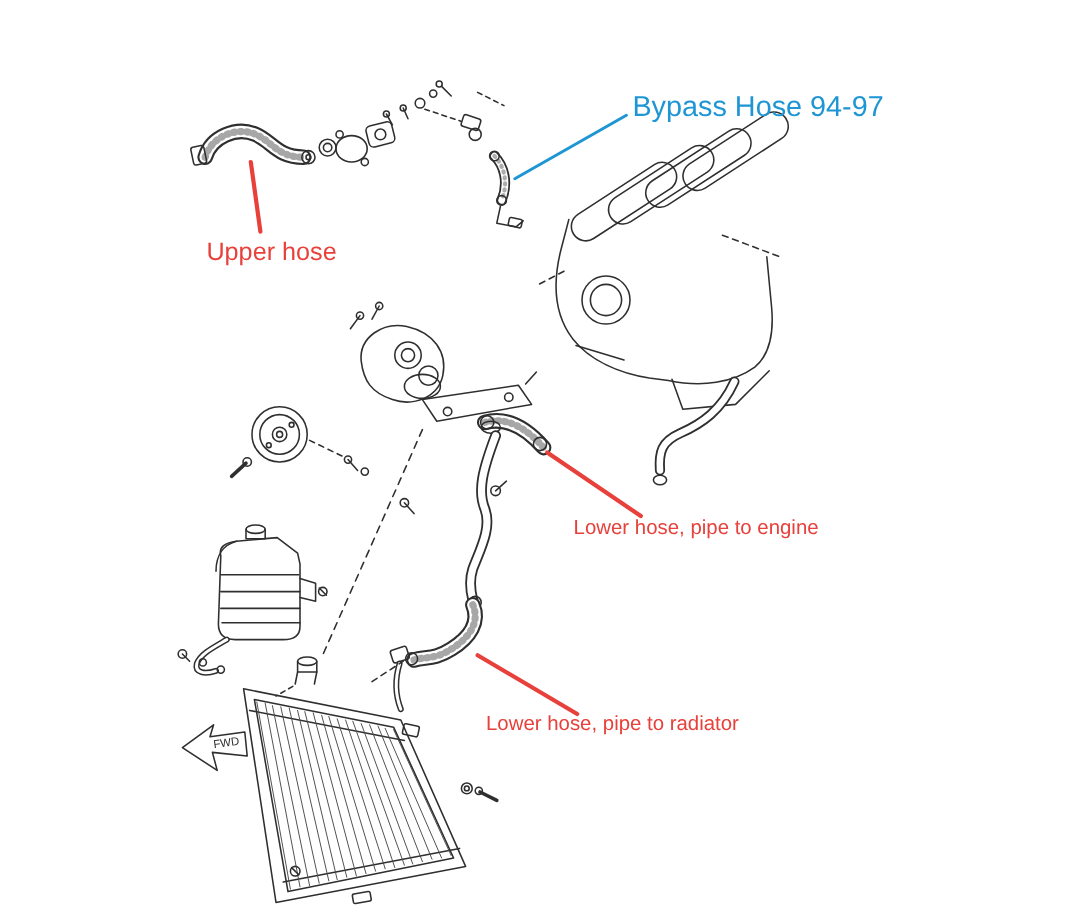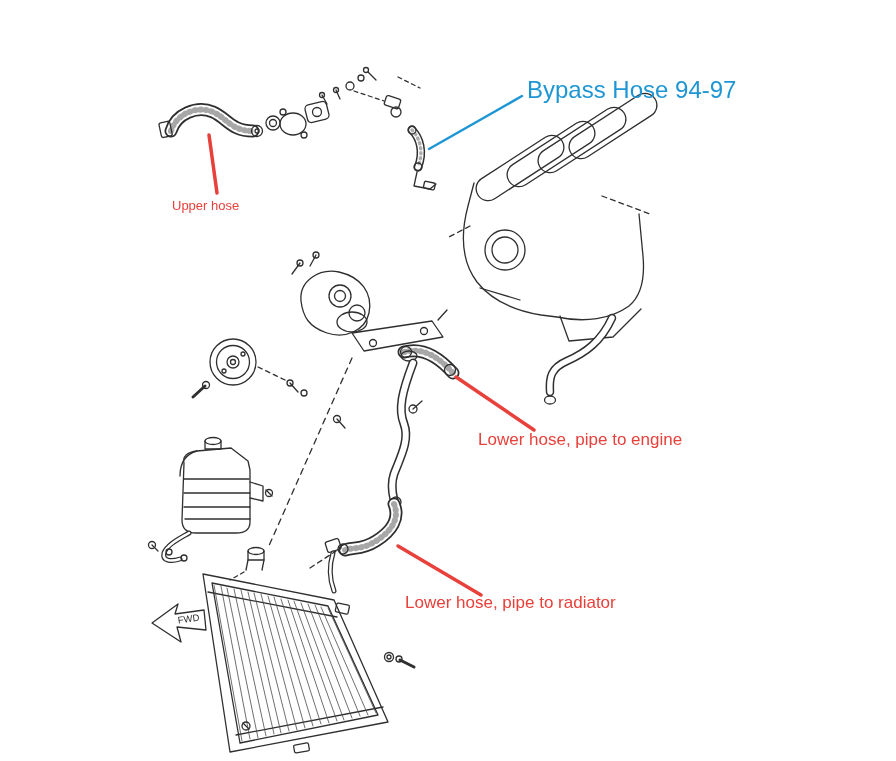--- a/index.html
+++ b/index.html
@@ -10,21 +10,21 @@
     overflow:hidden;
     font-family:"Liberation Sans", sans-serif;
   }
   svg{position:absolute;left:0;top:0;}
   .annotation{
     position:absolute;
     white-space:nowrap;
     line-height:1.1;
   }
   .annotation.blue{font-size:24px;left:527px;top:77px;}
-  .annotation.red-upper{font-size:13px;left:172px;top:199px;}
+  .annotation.red-upper{font-size:21px;left:172px;top:199px;}
   .annotation.red-engine{font-size:17px;left:478px;top:431px;}
   .annotation.red-radiator{font-size:17px;left:405px;top:594px;}
 </style>
 </head>
 <body>
 
 <div class="canvas">
 
 <svg width="896" height="761" viewBox="0 0 896 761">
   <g stroke="#2f2f2f" fill="none" stroke-width="1.3" stroke-linecap="round" stroke-linejoin="round">

